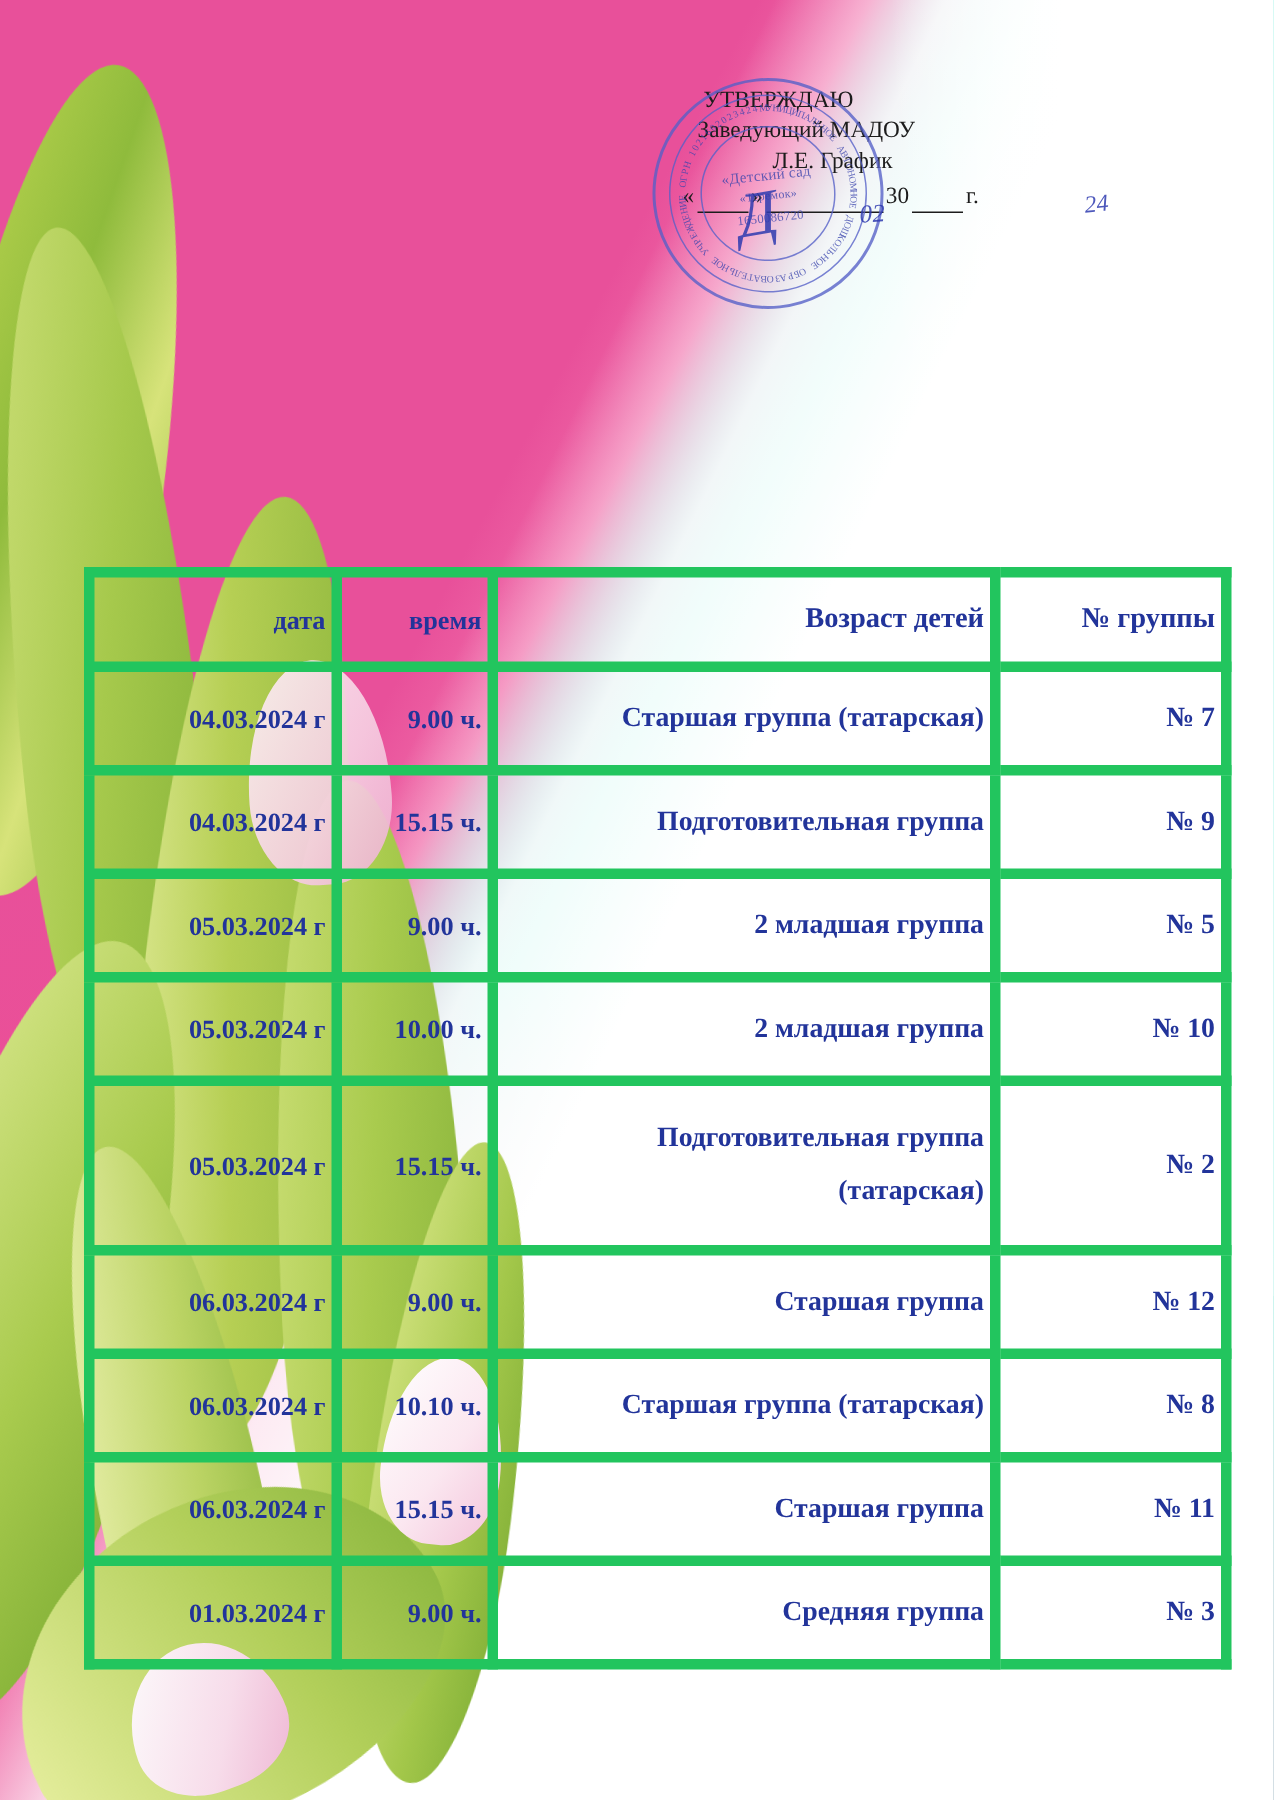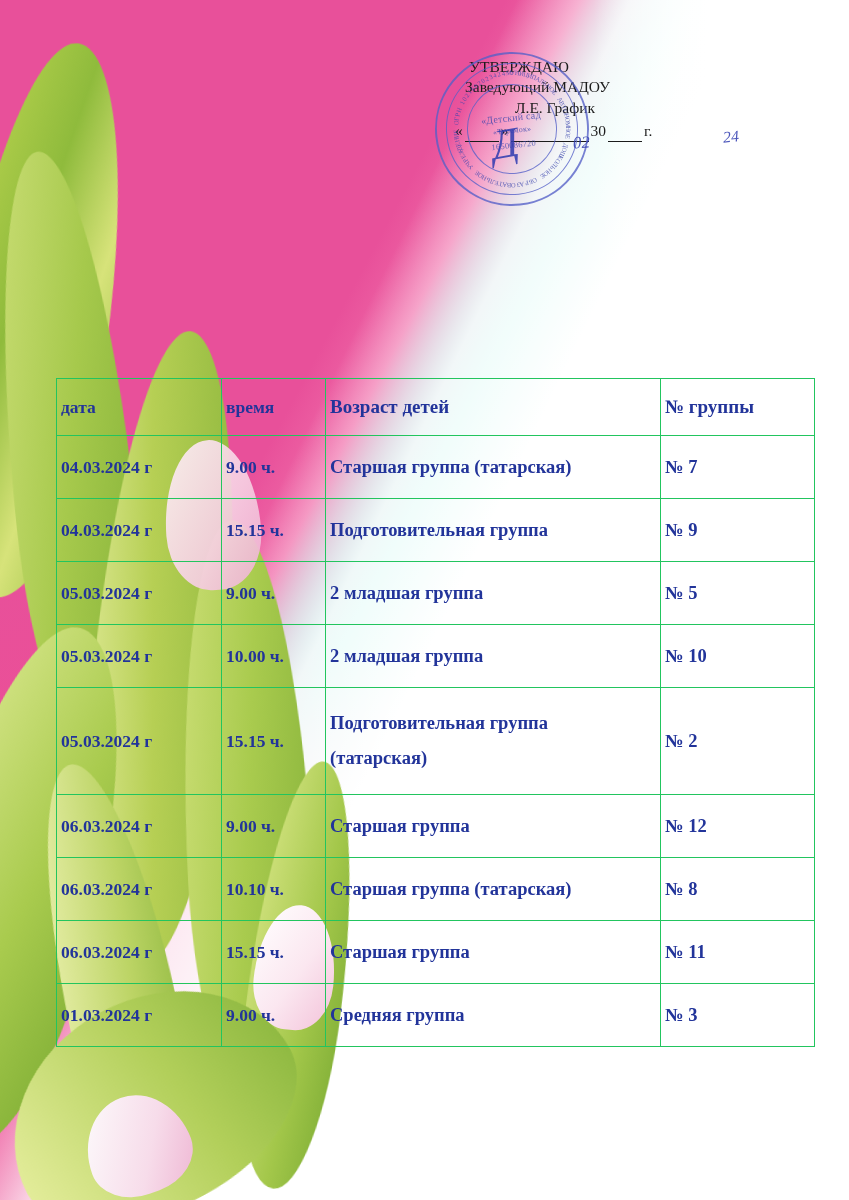--- a/index.html
+++ b/index.html
@@ -226,22 +226,22 @@
     position: absolute;
     left: 56px; top: 378px;
     width: 758px;
   }
   table {
     width: 100%;
     border-collapse: collapse;
     table-layout: fixed;
   }
   td, th {
-    border: 1px solid #22c55e;
-    text-align: left;
+    border: 7px solid #22c55e;
+    text-align: right;
     vertical-align: middle;
     color: #22349a;
     font-size: 18.5px;
     font-weight: bold;
     padding: 6px 4px;
     background: transparent;
   }
   th {
     font-size: 19px;
     height: 44px;

